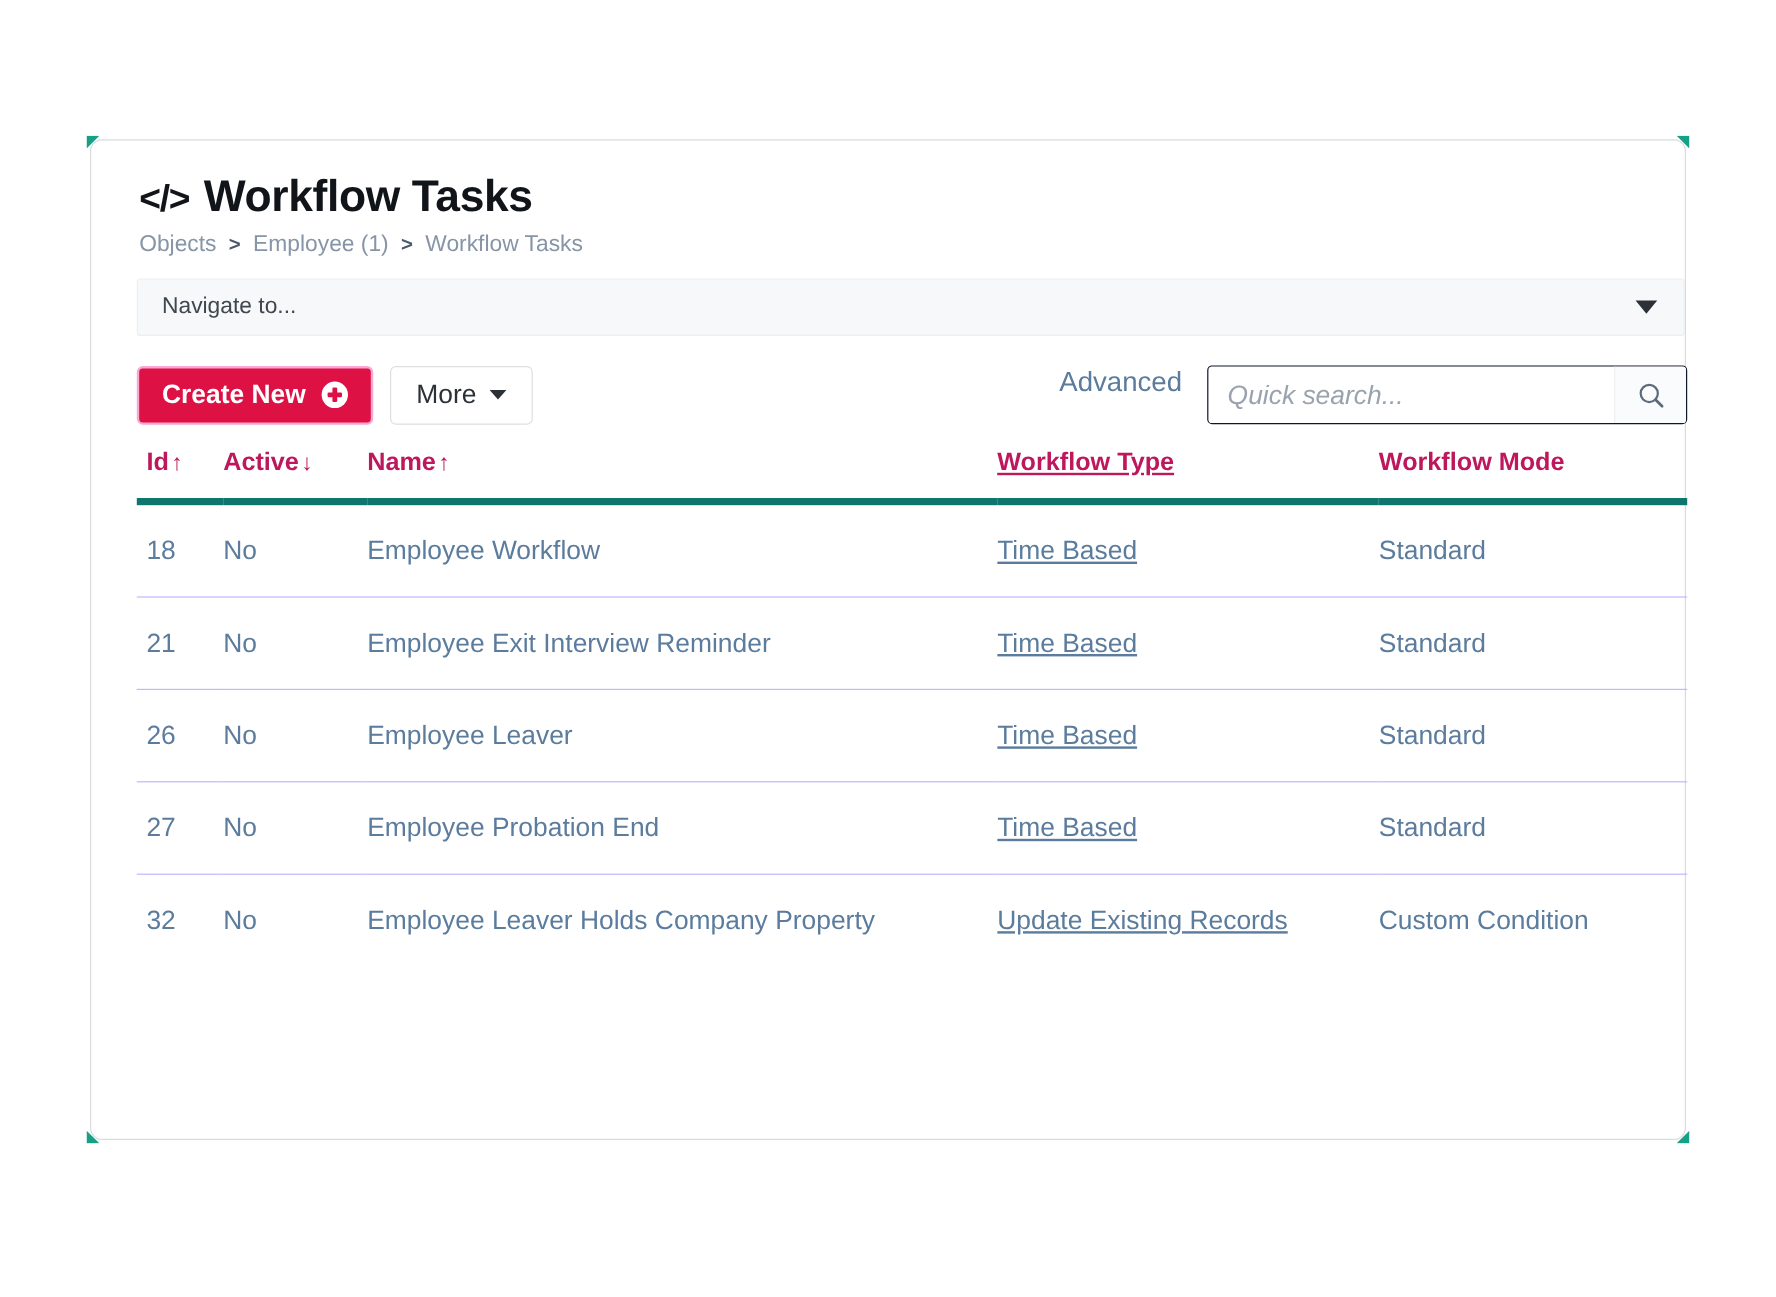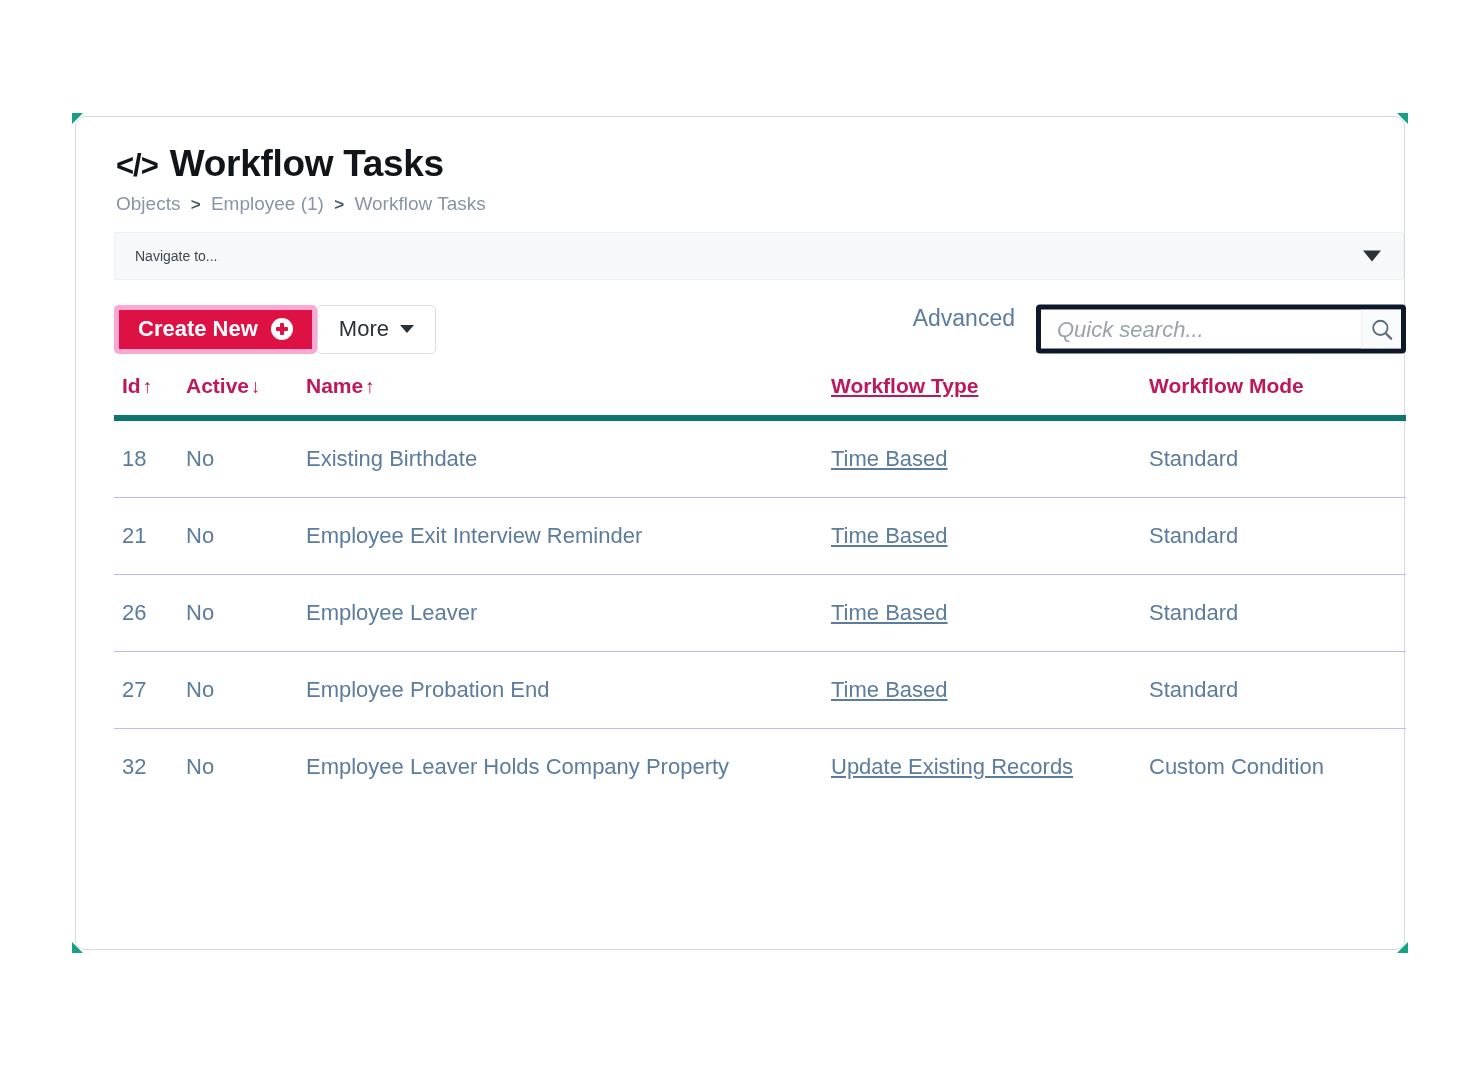--- a/index.html
+++ b/index.html
@@ -91,21 +91,21 @@
     position: relative;
     height: 48px;
     margin: 0 0 16px 16px;
     width: 1290px;
     background: #f7f8f9;
     border: 1px solid #eceef0;
     border-radius: 3px;
     display: flex;
     align-items: center;
     padding: 0 40px 0 20px;
-    font-size: 14px;
+    font-size: 19px;
     color: #40474f;
     cursor: pointer;
   }
   .navigate .caret-down {
     position: absolute;
     right: 22px;
     top: 50%;
     transform: translateY(-50%);
     width: 0; height: 0;
     border-left: 9px solid transparent;
@@ -122,21 +122,21 @@
     display: flex;
     align-items: center;
   }
   .btn-create {
     display: inline-flex;
     align-items: center;
     gap: 13px;
     height: 49px;
     padding: 0 19px;
     background: #dd1144;
-    border: 5px solid #f9a8d4;
+    border: 2px solid #f9a8d4;
     border-radius: 5px;
     color: #ffffff;
     font-size: 22px;
     font-weight: bold;
     cursor: pointer;
     white-space: nowrap;
   }
   .plus-circle {
     display: inline-block;
     width: 22px;
@@ -155,20 +155,21 @@
   }
   .plus-circle::before { left: 50%; top: 5px; width: 4px; height: 12px; transform: translateX(-50%); }
   .plus-circle::after  { top: 50%; left: 5px; height: 4px; width: 12px; transform: translateY(-50%); }
 
   .btn-more {
     display: inline-flex;
     align-items: center;
     gap: 11px;
     height: 49px;
     padding: 0 21px;
+    margin-left: 14px;
     background: #ffffff;
     border: 1px solid #dcdfe2;
     border-radius: 5px;
     color: #2b3137;
     font-size: 22px;
     cursor: pointer;
   }
   .caret-sm {
     width: 0; height: 0;
     border-left: 7px solid transparent;
@@ -188,23 +189,23 @@
     font-size: 23px;
     color: #5b7c9d;
     text-decoration: none;
     margin-right: 21px;
     cursor: pointer;
     white-space: nowrap;
   }
   .search-group {
     display: flex;
     align-items: stretch;
-    width: 370px;
+    width: 400px;
     height: 49px;
-    border: 5px solid #0f172a;
+    border: 1px solid #0f172a;
     border-radius: 4px;
     background: #ffffff;
     overflow: hidden;
   }
   .search-input {
     flex: 1 1 auto;
     border: none;
     outline: none;
     padding: 0 16px;
     font-size: 22px;
@@ -336,21 +337,21 @@
             </th>
             <th class="col-mode">
               <span>Workflow Mode</span>
             </th>
           </tr>
         </thead>
         <tbody id="table-body">
             <tr>
               <td class="col-id">18</td>
               <td class="col-active">No</td>
-              <td class="col-name">Existing Birthdate</td>
+              <td class="col-name">Employee Workflow</td>
               <td class="col-type">Time Based</td>
               <td class="col-mode">Standard</td>
             </tr>
             <tr>
               <td class="col-id">21</td>
               <td class="col-active">No</td>
               <td class="col-name">Employee Exit Interview Reminder</td>
               <td class="col-type">Time Based</td>
               <td class="col-mode">Standard</td>
             </tr>

